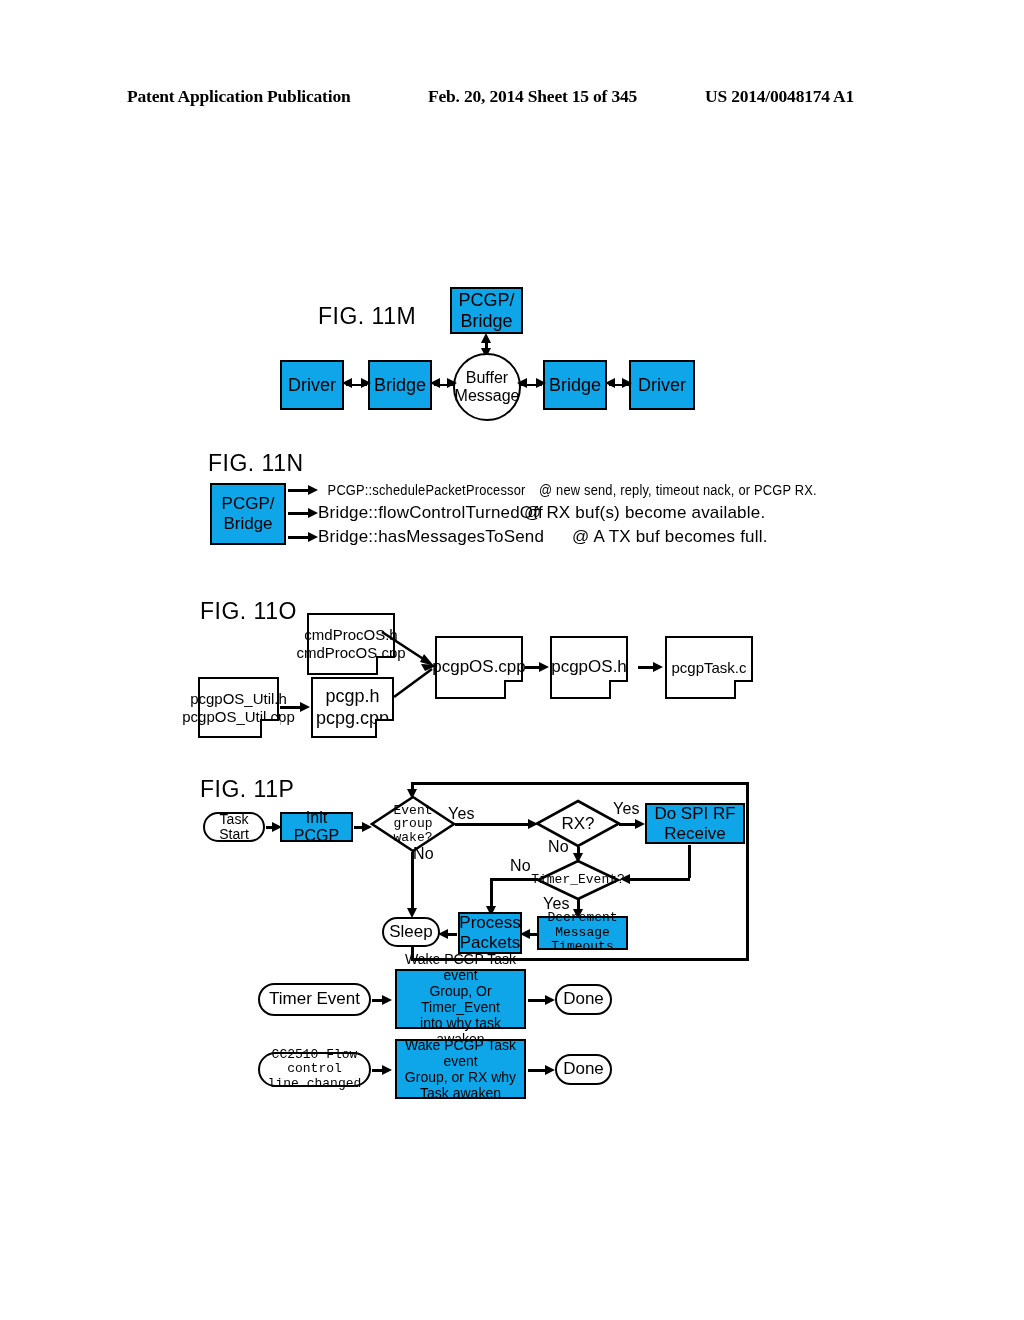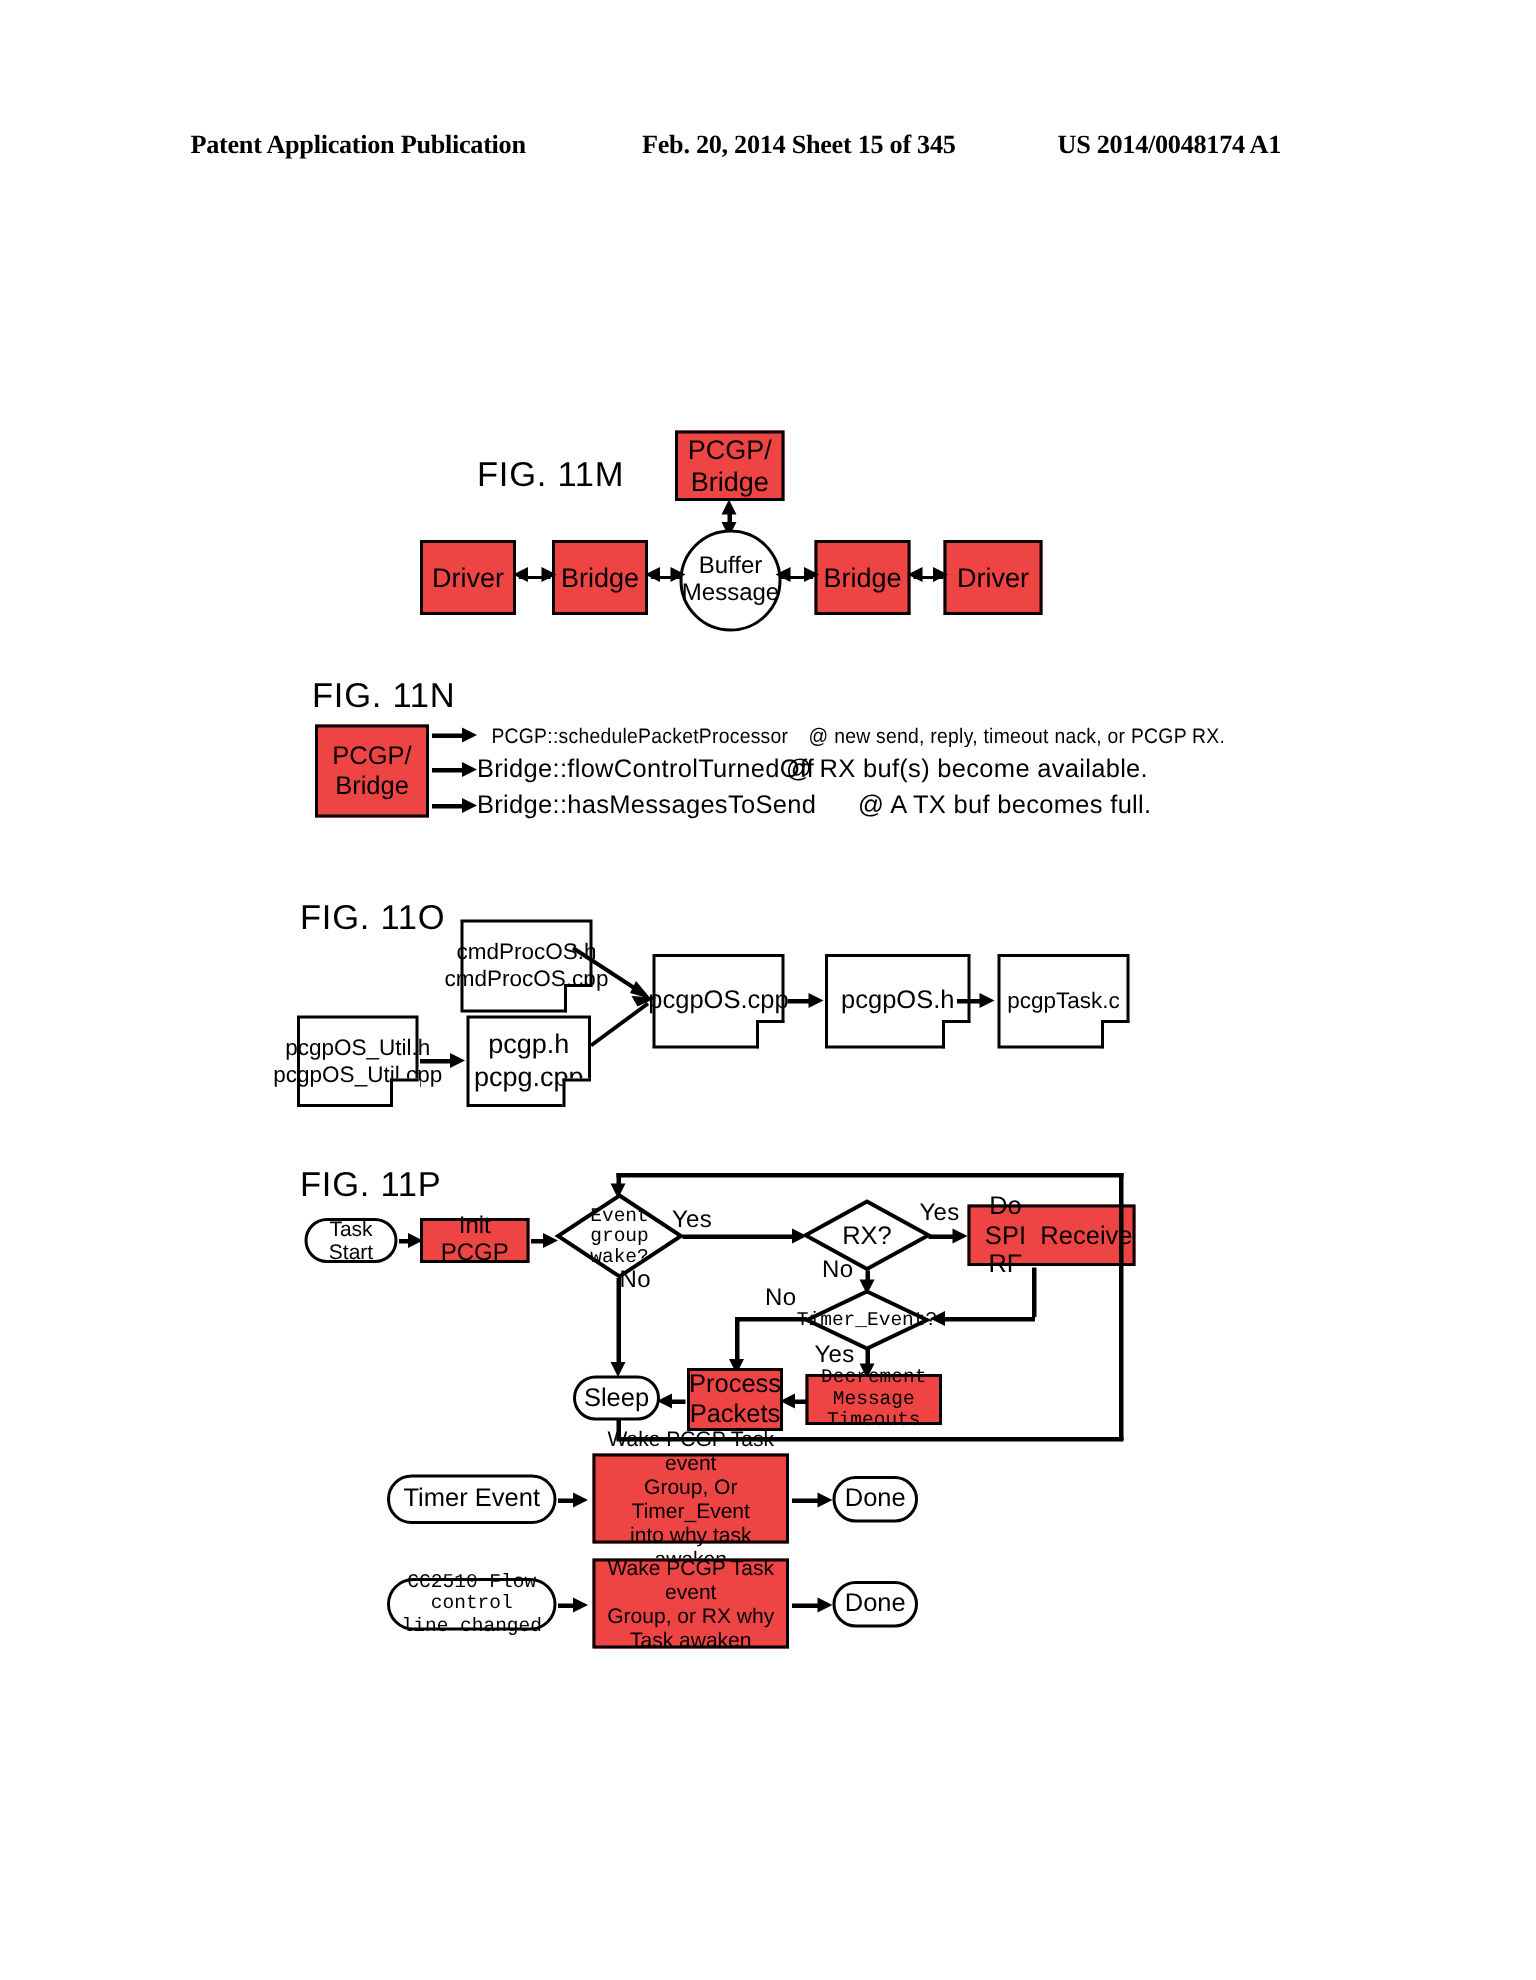--- a/index.html
+++ b/index.html
@@ -13,21 +13,21 @@
   .hdr span{position:absolute;font-family:"Liberation Serif", serif;
             font-weight:bold;font-size:17.5px;white-space:nowrap;
             letter-spacing:-0.2px;}
   .hdr .h1{left:127px;top:0;}
   .hdr .h2{left:428px;top:0;}
   .hdr .h3{left:705px;top:0;}
 
   
   .fl{position:absolute;font-size:18px;white-space:nowrap;letter-spacing:0.2px;}
 
-  .bx{position:absolute;border:2.5px solid #000;background:#ef4444;
+  .bx{position:absolute;border:2.5px solid #000;background:#0ea5e9;
       display:flex;align-items:center;justify-content:center;
       text-align:center;line-height:1.15;box-sizing:border-box;}
 
   .ov{position:absolute;border:2.5px solid #000;background:#fff;border-radius:999px;
       display:flex;align-items:center;justify-content:center;
       text-align:center;line-height:1.1;box-sizing:border-box;}
 
   .circ{position:absolute;border:2.5px solid #000;background:#fff;border-radius:50%;
       display:flex;align-items:center;justify-content:center;
       text-align:center;line-height:1.12;box-sizing:border-box;}
@@ -178,21 +178,21 @@
       <div class="foldcut"></div>
       <div class="fold"></div>
     </div>
 
     <div class="doc t17" style="left:435px;top:636px;width:88px;height:63px;">
       <span>pcgpOS.cpp</span>
       <div class="foldcut"></div>
       <div class="fold"></div>
     </div>
 
-    <div class="doc t17" style="left:550px;top:636px;width:97px;height:63px;">
+    <div class="doc t17" style="left:550px;top:636px;width:78px;height:63px;">
       <span>pcgpOS.h</span>
       <div class="foldcut"></div>
       <div class="fold"></div>
     </div>
 
     <div class="doc t15" style="left:665px;top:636px;width:88px;height:63px;">
       <span>pcgpTask.c</span>
       <div class="foldcut"></div>
       <div class="fold"></div>
     </div>
@@ -256,21 +256,21 @@
       </svg>
       <div class="dtext t17">
         <span>RX?</span>
       </div>
     </div>
 
     <div class="fl t16" style="left:613px;top:800px;">Yes</div>
     <div class="ln hl" style="left:619px;top:823px;width:18px;"></div>
     <div class="ar ar-r" style="left:635px;top:818.5px;"></div>
 
-    <div class="bx t17" style="left:645px;top:803px;width:112px;height:41px;flex-direction:row;">
+    <div class="bx t17" style="left:645px;top:803px;width:100px;height:41px;flex-direction:column;">
       <span>Do SPI RF</span>
       <span>Receive</span>
     </div>
 
     <div class="fl t16" style="left:548px;top:838px;">No</div>
     <div class="ln vl" style="left:577px;top:847px;height:12px;"></div>
     <div class="ar ar-d" style="left:572.5px;top:853px;"></div>
 
     <div class="dia" style="left:537px;top:860px;width:82px;height:40px;">
       <svg width="82" height="40" viewBox="0 0 82 40">

